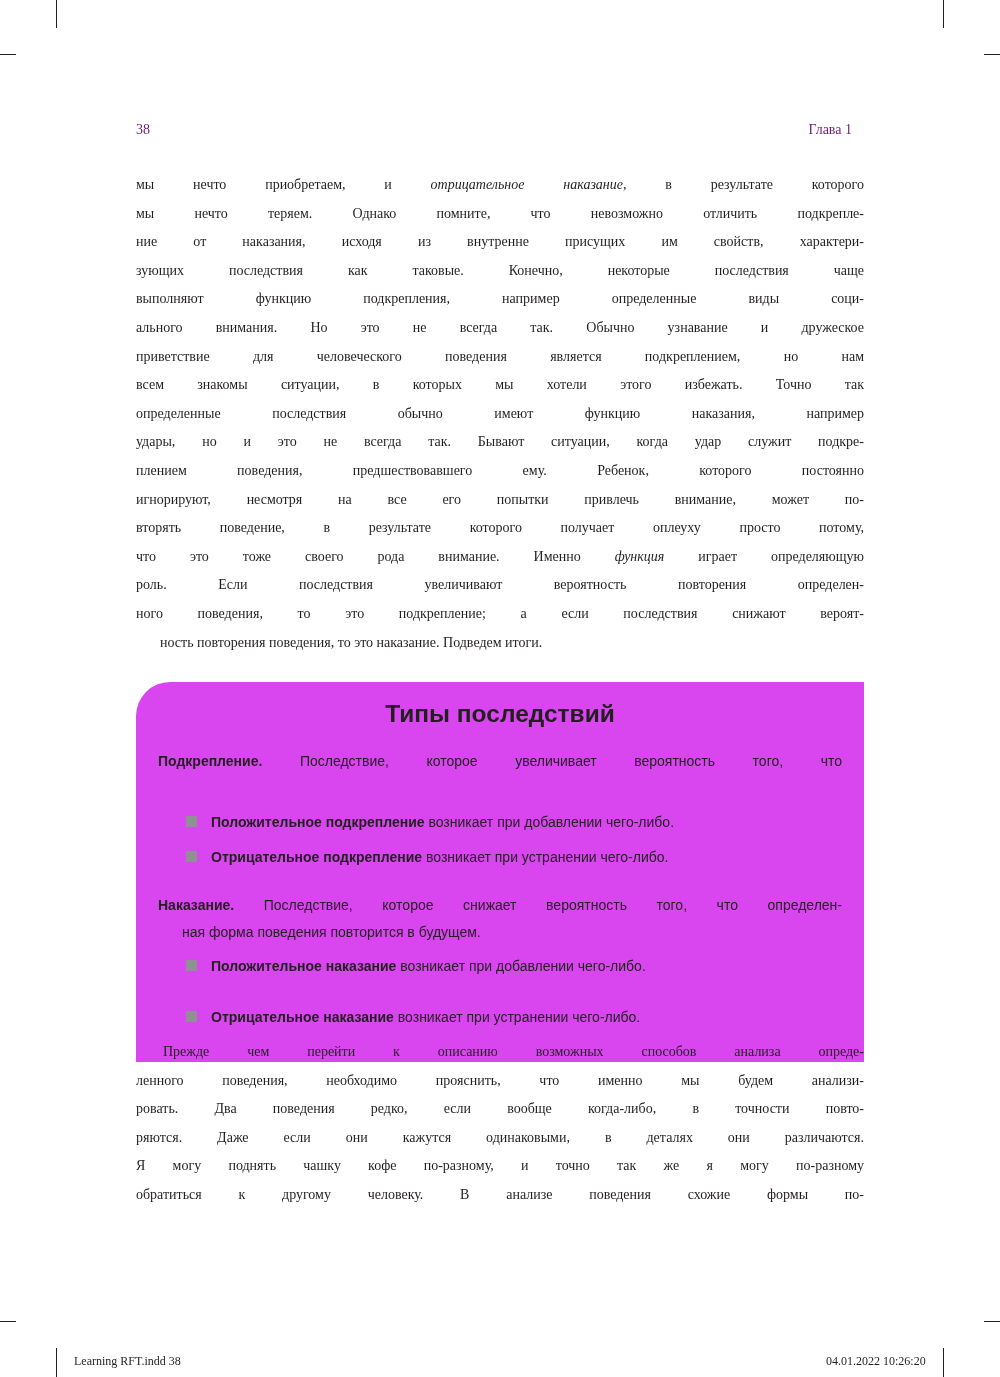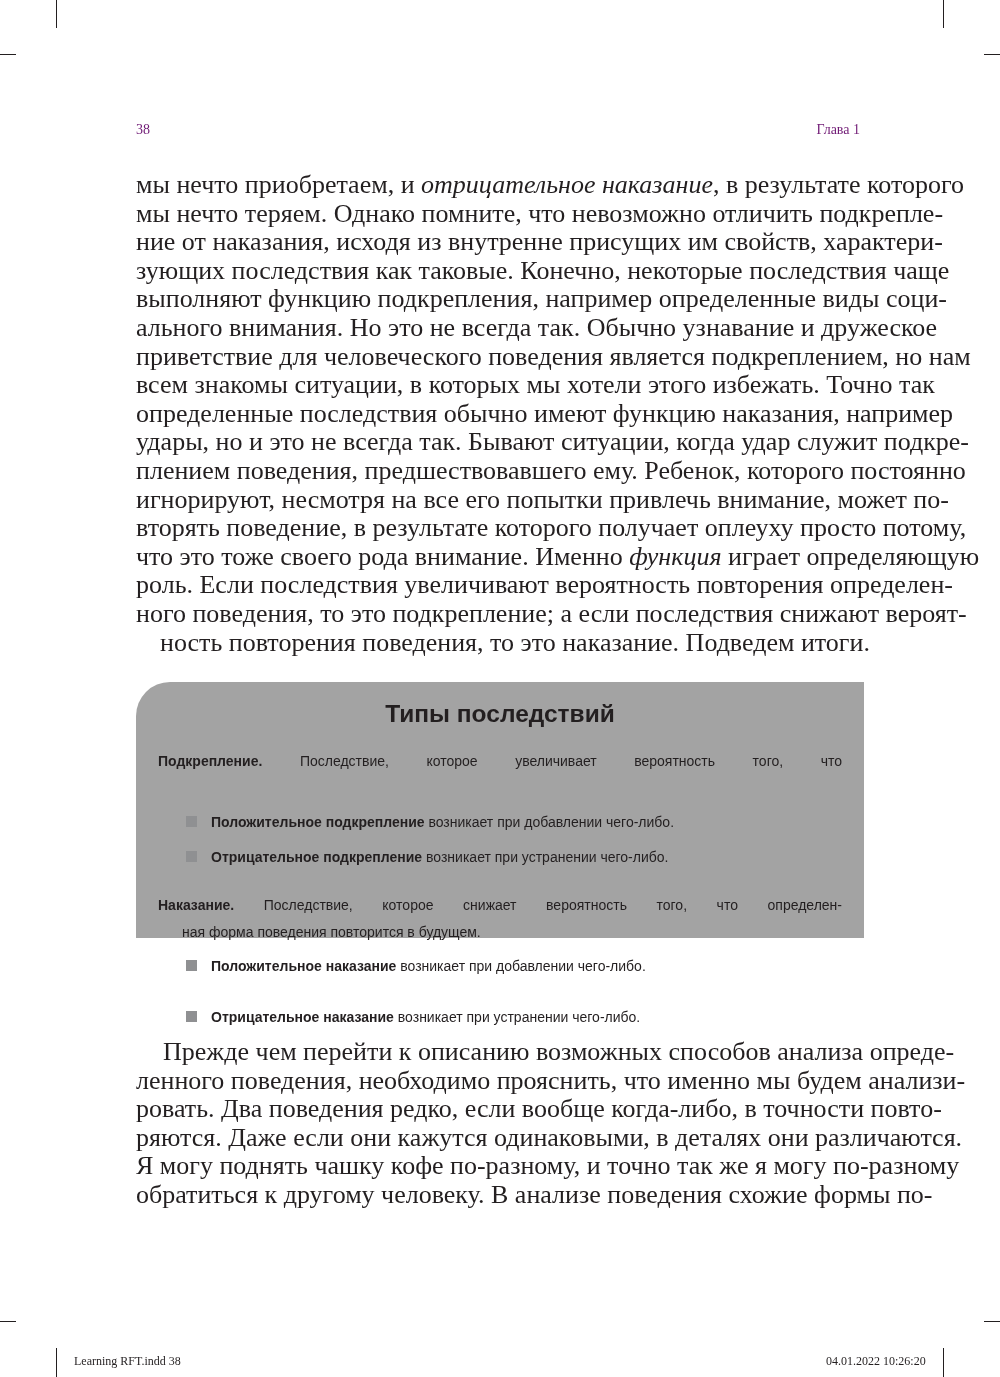--- a/index.html
+++ b/index.html
@@ -1,30 +1,30 @@
 <!DOCTYPE html>
 <html><head>
 <meta charset="utf-8">
 <style>
   html, body { margin:0; padding:0; background:#ffffff; }
   body { width:1000px; height:1377px; position:relative; overflow:hidden; color:#231f20; }
   .crop { position:absolute; background:#231f20; }
   .running-head { position:absolute; top:122px; left:136px; width:728px; height:28px;
     font-family:Liberation Serif, serif; font-size:14px; color:#701a75; }
   .running-head .pn { position:absolute; left:0; top:0; }
-  .running-head .ch { position:absolute; right:4px; top:0; }
+  .running-head .ch { position:absolute; right:12px; top:0; }
   .body-text { position:absolute; left:136px; width:728px;
-    font-family:"Liberation Serif", serif; font-size:26px; line-height:28.6px;
+    font-family:"Liberation Serif", serif; font-size:14px; line-height:28.6px;
     color:#231f20; }
   .line { display:block; height:28.6px; white-space:nowrap; text-align:justify; text-align-last:justify; }
   .line.last { text-align-last:left;margin-left:24px; }
   .line.indent { padding-left:27px; }
   .it { font-style:italic; }
-  .box { position:absolute; left:136px; top:682px; width:728px; height:256px;
-    background:#a3a3a3; border-top-left-radius:34px; }
+  .box { position:absolute; left:136px; top:682px; width:728px; height:380px;
+    background:#d946ef; border-top-left-radius:34px; }
   .box-title { position:absolute; top:18px; left:0; width:100%; text-align:center;
     font-family:"Liberation Sans", sans-serif; font-size:24.5px; font-weight:bold; color:#231f20; }
   .box-sans { font-family:"Liberation Sans", sans-serif; font-size:14px; color:#231f20; }
   .bp { position:absolute; left:22px; width:684px; }
   .bp .line { height:27px; line-height:27px; }
   .bl { position:absolute; left:50px; height:27px; line-height:27px; white-space:nowrap; }
   .sq { display:inline-block; width:11px; height:11px; background:#8f9092; margin-right:14px; vertical-align:0px; }
   b { font-weight:bold; }
   .slug { position:absolute; top:1354px; font-family:"Liberation Serif", serif; font-size:12px; color:#231f20; }
 </style>

